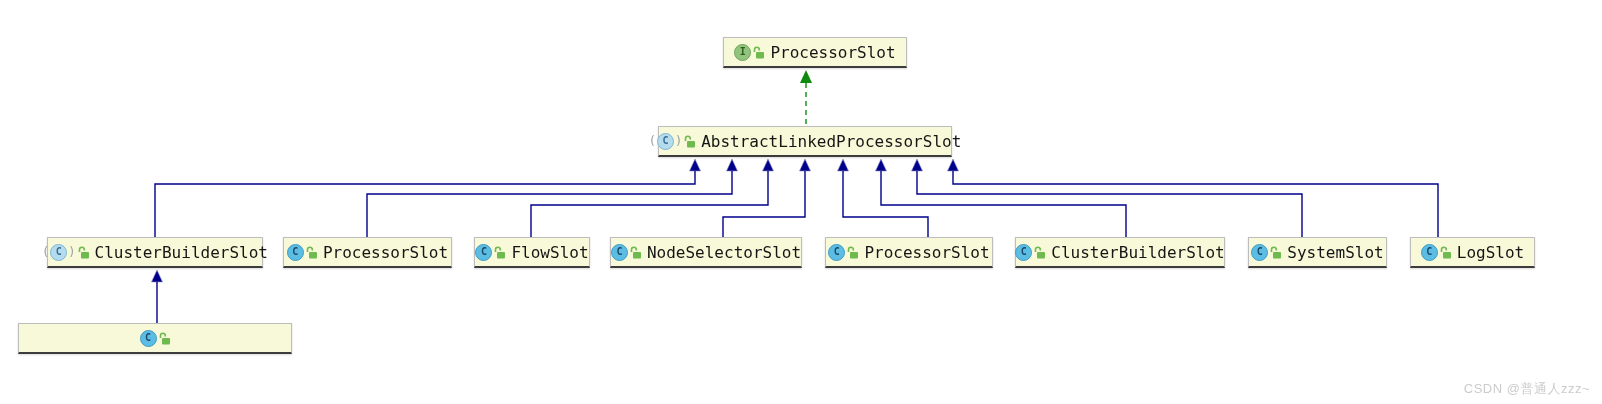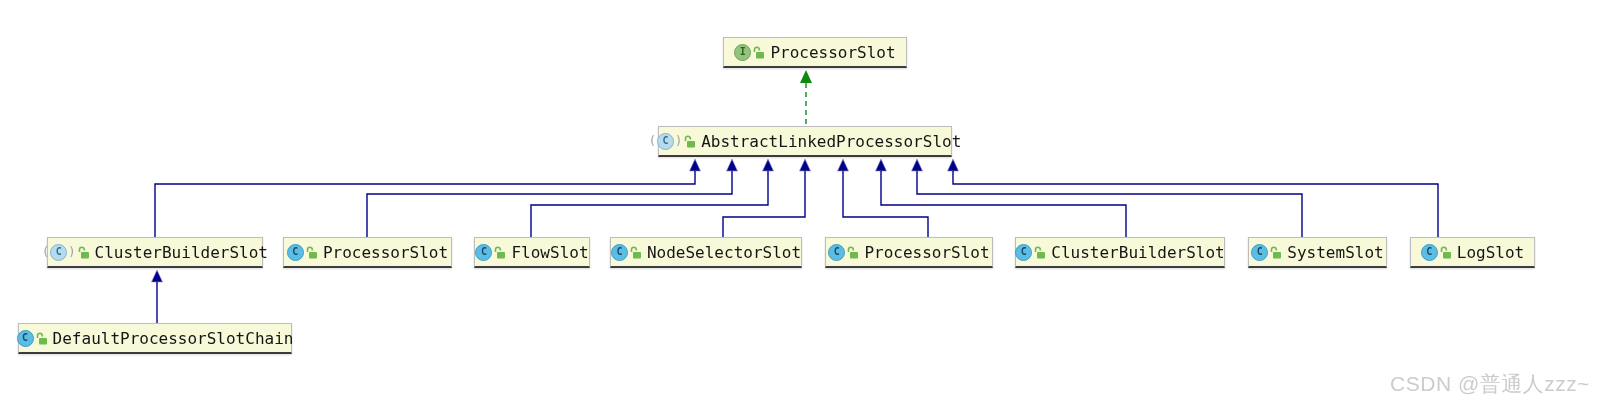--- a/index.html
+++ b/index.html
@@ -37,21 +37,21 @@
   }
   .badge.class{background:var(--class_icon_bg);color:#1d4a66;border:1px solid #3f9cc4;}
   .badge.interface{background:var(--interface_icon_bg);color:#2e5e23;border:1px solid #71a35c;}
   .badge.abstract_class{background:var(--abstract_icon_bg);color:#3a6e8f;border:1px solid #7fb6d2;}
   .paren{color:#9aa0a6;font-size:12px;font-family:"DejaVu Sans Mono",monospace;flex:none;}
   .iconwrap{display:inline-flex;align-items:center;gap:1px;flex:none;}
   .lock{flex:none;display:inline-block;}
   .watermark{
     position:absolute;right:12px;bottom:6px;
     font-family:"Liberation Sans", sans-serif;
-    font-size:21px;
+    font-size:13px;
     color:var(--watermark);
     letter-spacing:0.5px;
     user-select:none;
   }
 </style>
 </head>
 <body>
 
 <div class="canvas">
   <svg id="edges" xmlns="http://www.w3.org/2000/svg">
@@ -204,17 +204,16 @@
       <div class="node" style="left: 18px; top: 323px; width: 272px;">
     <span class="iconwrap">
           <span class="iconwrap">
             <span class="badge class">C</span>
           </span>
           <svg width="13" height="13" viewBox="0 0 13 13" class="lock">
             <path d="M2.5 6 V3.6 a2.4 2.4 0 0 1 4.8 0 V4.4" fill="none" stroke="#6fb94e" stroke-width="1.6"></path>
             <rect x="4" y="6" width="8" height="6.4" rx="1" fill="#6fb94e"></rect>
           </svg>
         </span>
-    <span class="label">DefaultProcessorSlotChain</span>
   </div>
     </div>
   <div class="watermark">CSDN @普通人zzz~</div>
 </div>
 
 </body></html>

